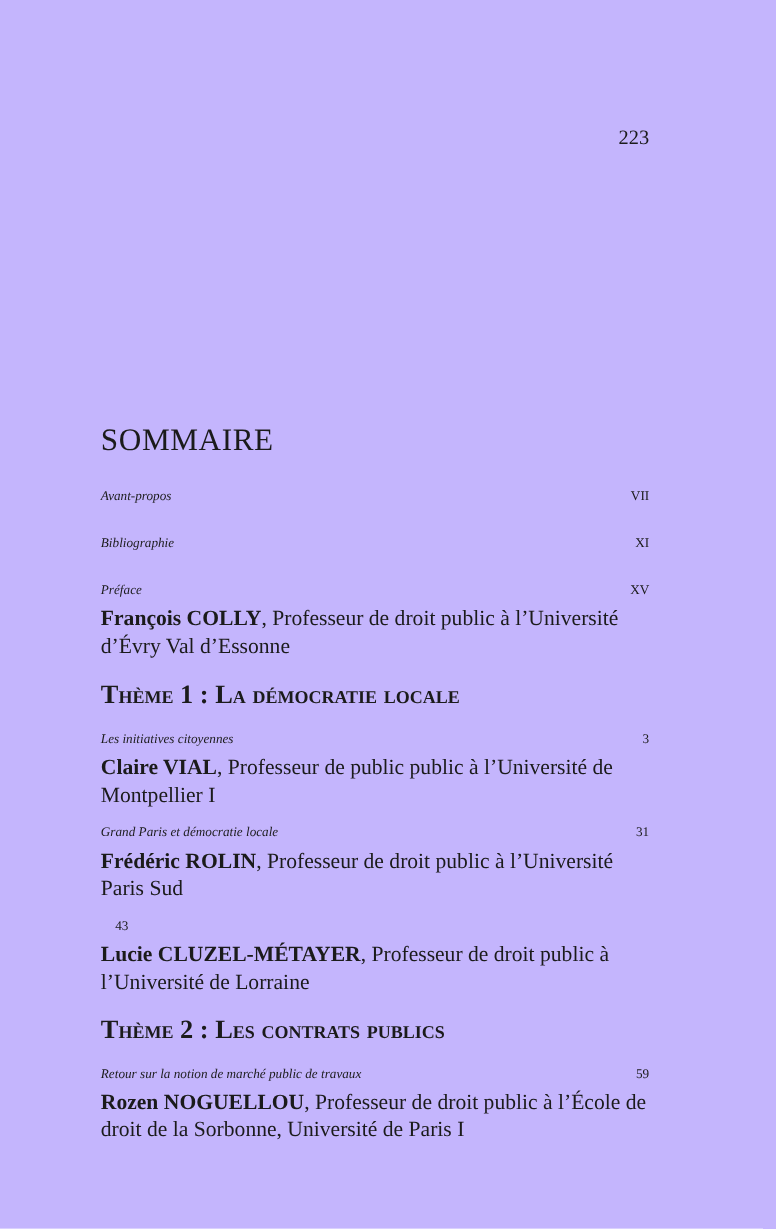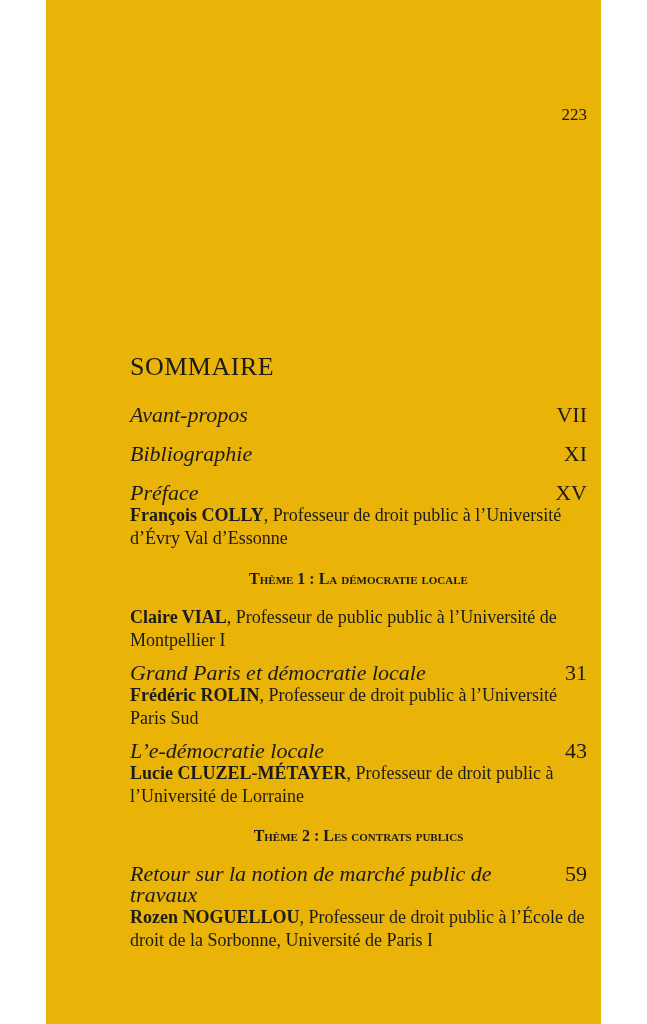--- a/index.html
+++ b/index.html
@@ -1,20 +1,20 @@
 <!DOCTYPE html>
 <html><head>
 <meta charset="utf-8">
 <style>
   html, body { margin: 0; padding: 0; background: #ffffff; }
   .page {
     position: relative;
-    width: 555px;
+    width: 647px;
     height: 1024px;
-    background: #eab308;
+    background: #c4b5fd;
     color: #1b1b1b;
     font-family: "Liberation Serif", serif;
     overflow: hidden;
     margin: 0 auto;
   }
   .content {
     position: absolute;
     left: 84px;
     top: 0;
     width: 457px;
@@ -33,35 +33,34 @@
     line-height: 30px;
     letter-spacing: 0.5px;
   }
   .toc { margin-top: 22px; }
   .entry { margin: 0 0 18px 0; }
   .theme-section .entry { margin-bottom: 10px; }
   .row {
     display: flex;
     justify-content: space-between;
     align-items: baseline;
-    font-size: 22px;
+    font-size: 11px;
     line-height: 21px;
   }
   .row .t { font-style: italic; }
   .row .p { font-style: normal; padding-left: 12px; white-space: nowrap; text-align: right; }
   .author {
     margin: 1px 0 0 0;
     font-size: 18px;
     line-height: 23px;
   }
   .author .an { font-weight: bold; }
   .theme {
     margin: 17px 0 16px 0;
-    text-align: center;
-    font-size: 16px;
+    font-size: 22px;
     line-height: 22px;
     font-weight: bold;
     font-variant: small-caps;
   }
   .theme.second { }
 </style>
 </head>
 <body>
 
 <div class="page">
@@ -92,34 +91,37 @@
           <span class="t">Préface</span>
           <span class="p">XV</span>
         </div>
         <p class="author"><span class="an">François COLLY</span><span>, Professeur de droit public à l’Université d’Évry Val d’Essonne</span></p>
       </div>
 
       <div class="theme-section">
         <h2 class="theme">Thème 1 : La démocratie locale</h2>
 
         <div class="entry">
+          <div class="row">
+            <span class="t">Les initiatives citoyennes</span>
+            <span class="p">3</span>
+          </div>
           <p class="author"><span class="an">Claire VIAL</span><span>, Professeur de public public à l’Université de Montpellier I</span></p>
         </div>
 
         <div class="entry">
           <div class="row">
             <span class="t">Grand Paris et démocratie locale</span>
             <span class="p">31</span>
           </div>
           <p class="author"><span class="an">Frédéric ROLIN</span><span>, Professeur de droit public à l’Université Paris Sud</span></p>
         </div>
 
         <div class="entry">
           <div class="row">
-            <span class="t">L’e-démocratie locale</span>
             <span class="p">43</span>
           </div>
           <p class="author"><span class="an">Lucie CLUZEL-MÉTAYER</span><span>, Professeur de droit public à l’Univer­sité de Lorraine</span></p>
         </div>
       </div>
 
       <div class="theme-section">
         <h2 class="theme second">Thème 2 : Les contrats publics</h2>
 
         <div class="entry">

